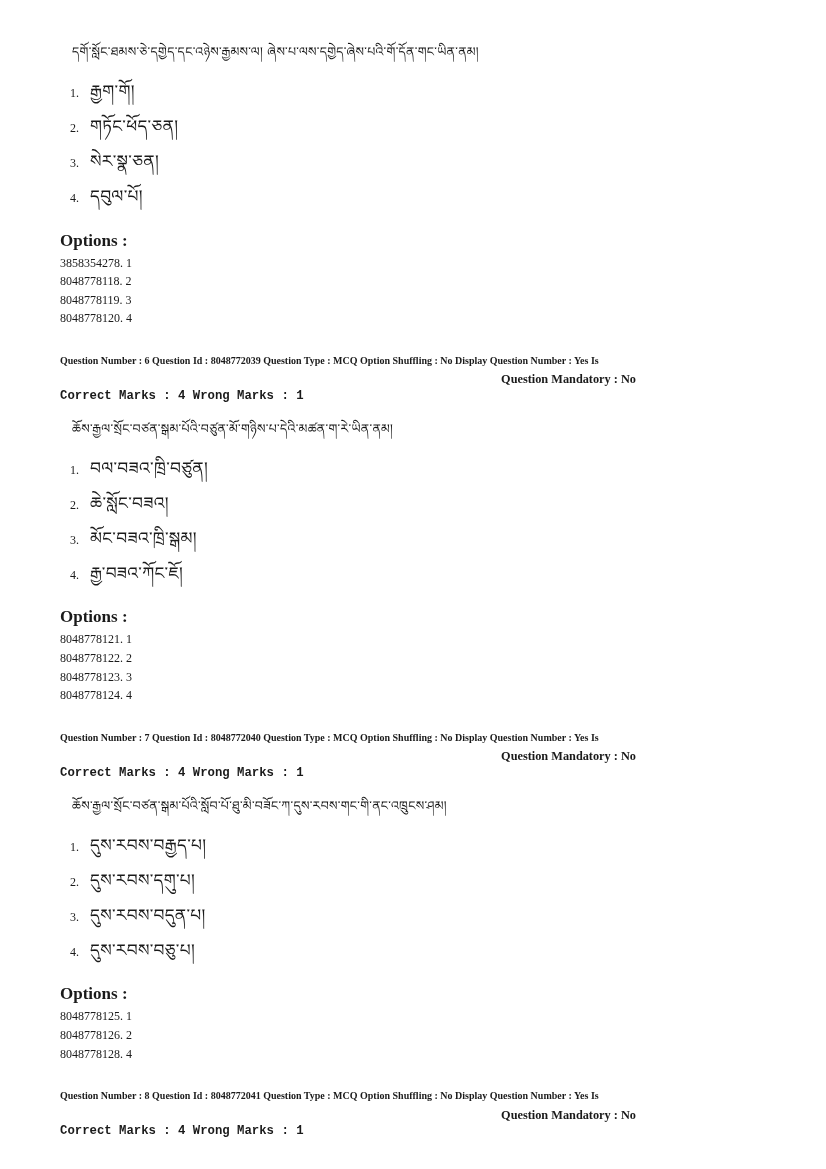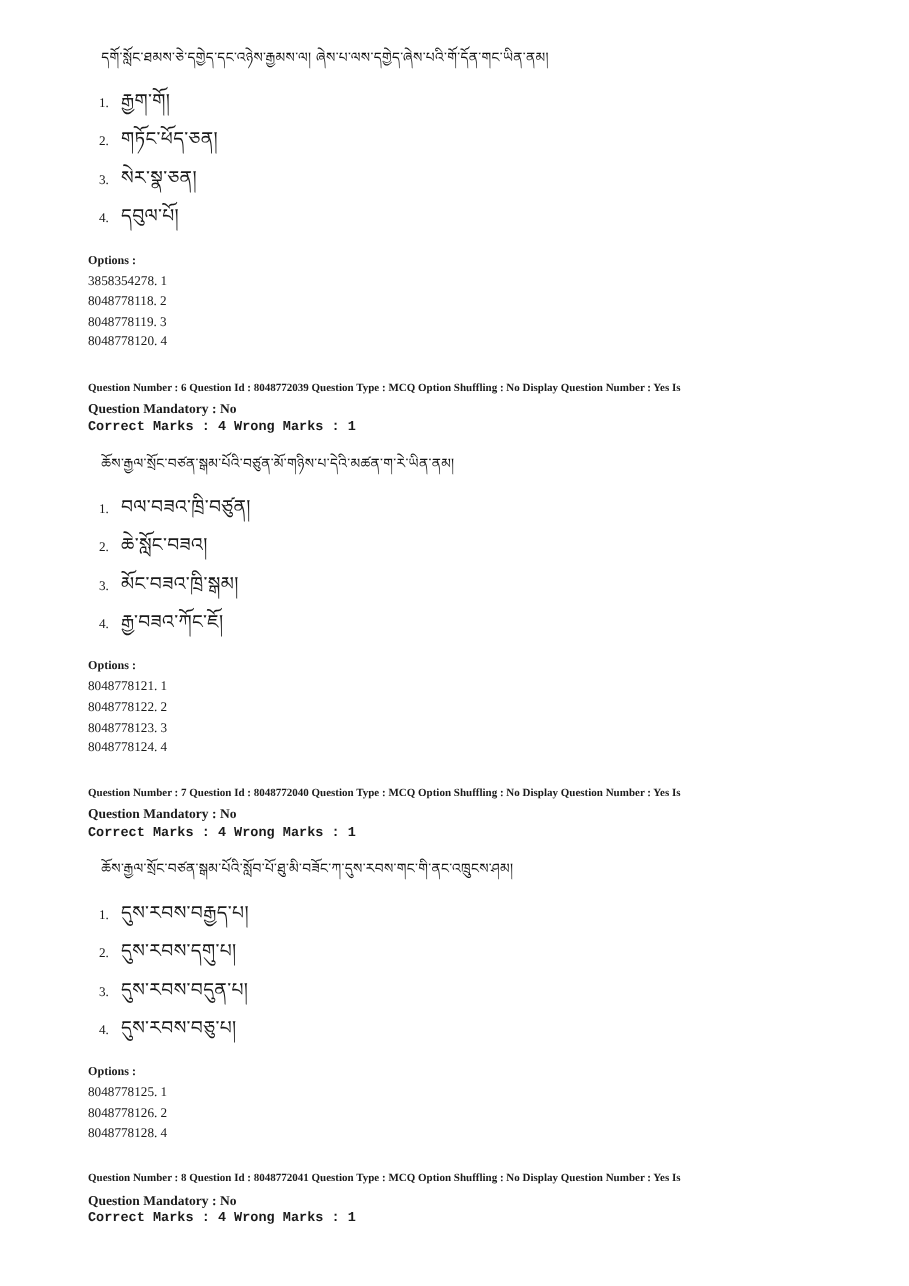--- a/index.html
+++ b/index.html
@@ -14,21 +14,20 @@
     color: #1a1a1a;
     position: relative;
     overflow: hidden;
   }
   .page {
     position: relative;
     width: 696px;
     height: 1169px;
     box-sizing: border-box;
     padding: 40px 60px 40px 60px;
-    margin-left: 20px;
   }
   .q-block {
     margin-bottom: 0;
   }
   .tibetan {
     font-family: "DejaVu Sans", sans-serif;
     font-size: 12.5px;
     line-height: 1.9;
     color: #111;
     letter-spacing: 0.3px;
@@ -56,21 +55,21 @@
   }
   .choice-text {
     font-family: Liberation Serif, serif;
     font-size: 17px;
     line-height: 1.6;
     letter-spacing: 0.3px;
   }
   .options-label {
     font-family: "Liberation Serif", serif;
     font-weight: bold;
-    font-size: 11px;
+    font-size: 17px;
     margin-bottom: 3px;
   }
   .option-row {
     font-family: "Liberation Serif", serif;
     font-size: 12px;
     line-height: 1.55;
   }
   .meta {
     font-family: Liberation Serif, serif;
     font-weight: bold;
@@ -78,20 +77,21 @@
     line-height: 1.35;
     margin-top: 26px;
     margin-bottom: 4px;
     max-width: 690px;
   }
   .meta-line2 {
     font-family: "Liberation Serif", serif;
     font-weight: bold;
     font-size: 12.3px;
     line-height: 1.35;
+    text-align: right;
   }
   .marks {
     font-family: Liberation Mono, monospace;
     font-weight: bold;
     font-size: 12.3px;
     margin-top: 1px;
     margin-bottom: 14px;
   }
   .opt-block { margin-bottom: 6px; }
 </style>

